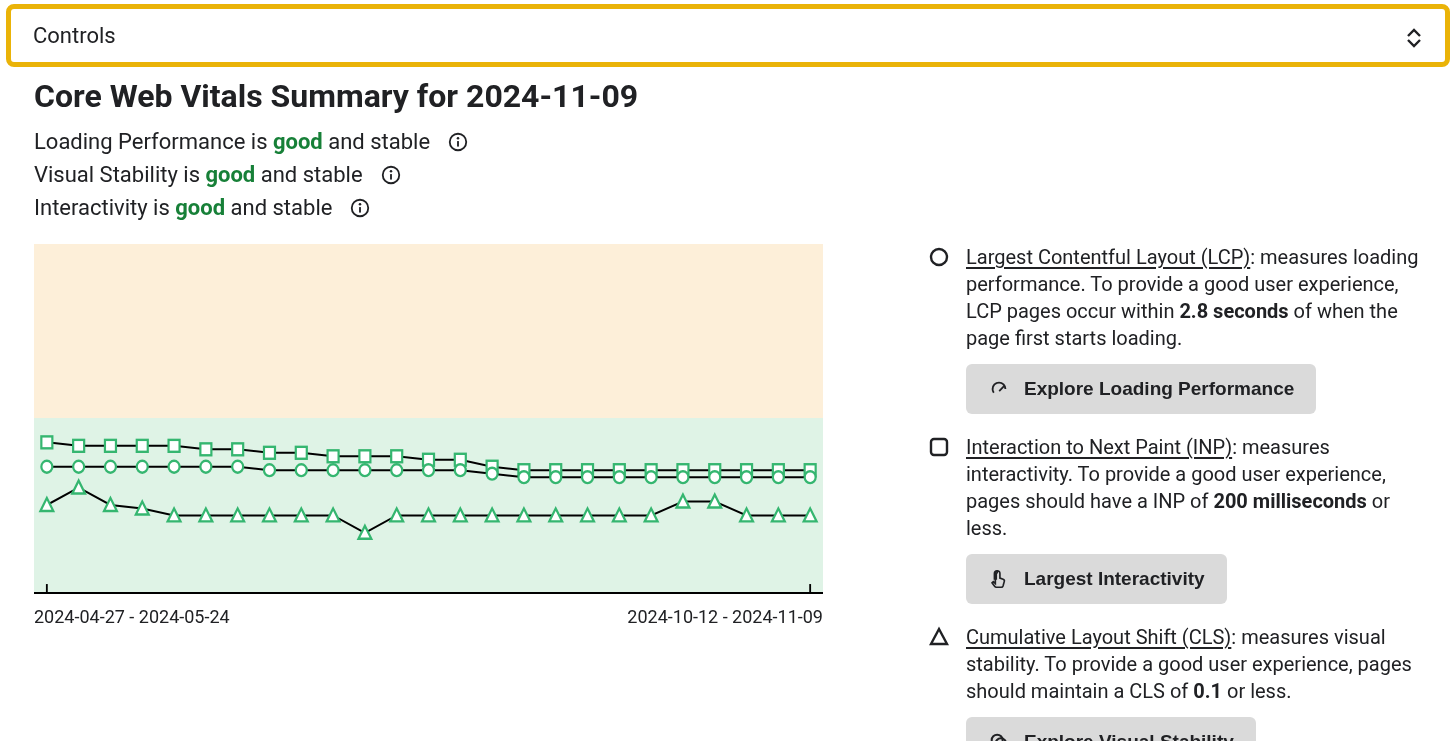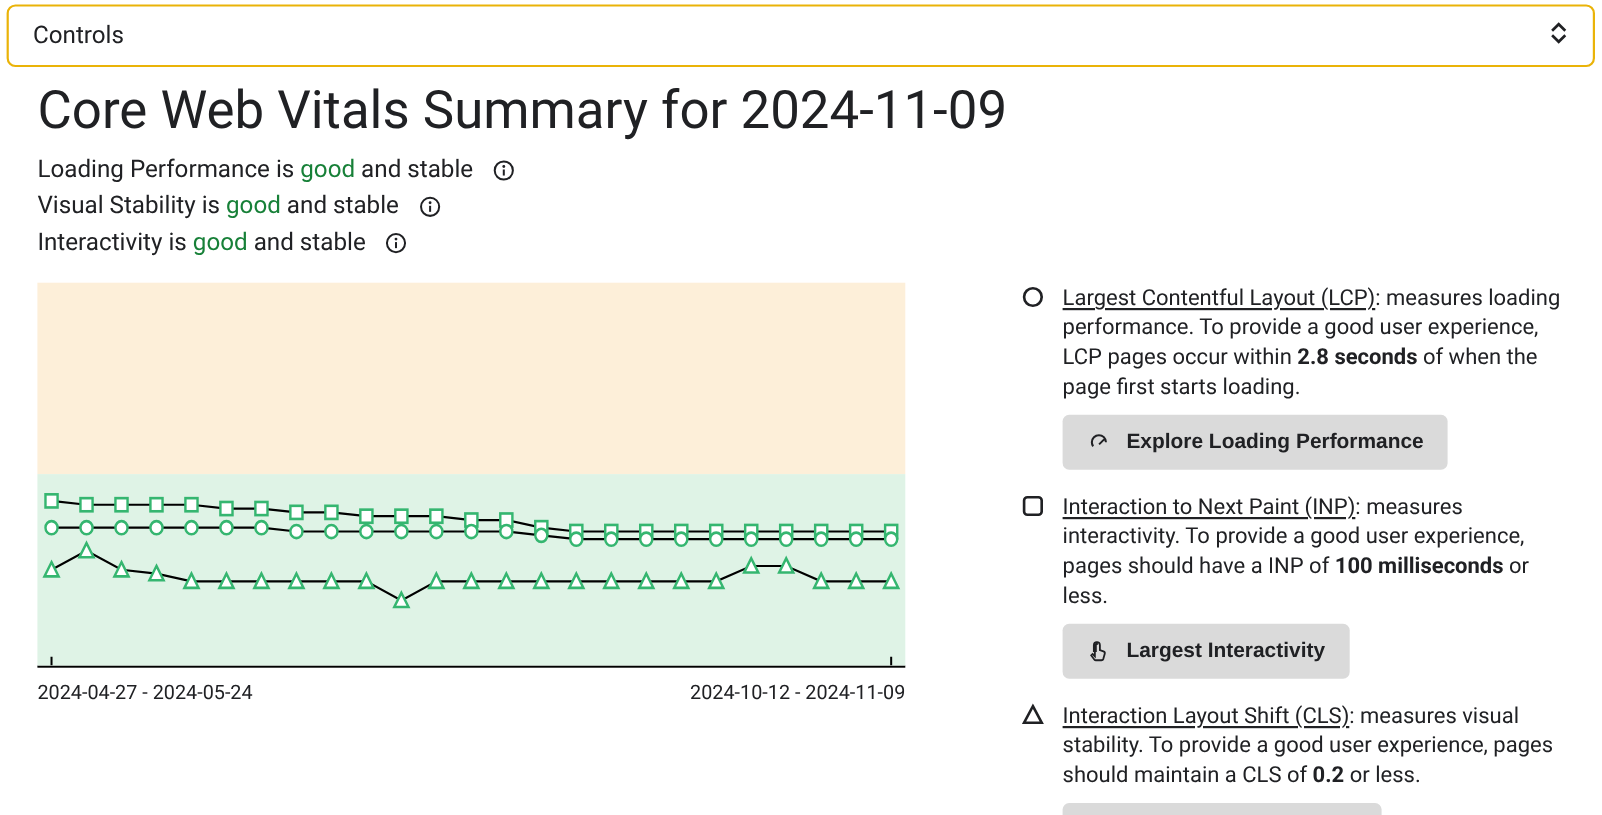--- a/index.html
+++ b/index.html
@@ -5,54 +5,54 @@
   * { box-sizing: border-box; }
   body {
     margin: 0;
     font-family: "Roboto", "Helvetica Neue", Arial, sans-serif;
     font-size: 18px;
     color: #202124;
     background: #fff;
   }
   .controls-bar {
     display: flex;
-    align-items: flex-start;
+    align-items: flex-end;
     justify-content: space-between;
     padding: 14px 22px;
-    border: 2px solid #eab308;
+    border: 5px solid #eab308;
     border-radius: 8px;
     margin: 4px 6px 10px 6px;
     background: #fff;
     font-size: 22px;
   }
   .chevrons {
     display: flex;
     flex-direction: column;
     line-height: 0;
     gap: 0;
   }
   .chevrons svg { display: block; }
   .content {
     padding: 0 34px 30px 34px;
   }
   .title {
-    font-size: 48px;
-    font-weight: 400;
+    font-size: 32px;
+    font-weight: 700;
     margin: 0 0 14px 0;
   }
   .summary-line {
     font-size: 22px;
     margin: 8px 0;
     display: flex;
     align-items: center;
     gap: 10px;
   }
   .summary-line .good {
     color: #178038;
-    font-weight: 400;
+    font-weight: 700;
   }
   .info-icon {
     display: inline-flex;
     align-items: center;
     justify-content: center;
     width: 24px;
     height: 24px;
     margin-left: 6px;
   }
   .body-row {
@@ -295,38 +295,38 @@
         </button>
       </div>
 
       <div class="legend-item">
         <div class="legend-marker">
           <svg width="22" height="22">
               <rect x="3" y="3" width="16" height="16" rx="3" fill="none" stroke="#202124" stroke-width="2.4"></rect>
             </svg>
         </div>
         <div class="legend-text">
-          <a class="term" href="#">Interaction to Next Paint (INP)</a><span>: measures interactivity. To provide a good user experience, pages should have a INP of </span><span class="bold">100 milliseconds</span><span> or less.</span>
+          <a class="term" href="#">Interaction to Next Paint (INP)</a><span>: measures interactivity. To provide a good user experience, pages should have a INP of </span><span class="bold">200 milliseconds</span><span> or less.</span>
         </div>
         <button class="legend-btn">
           <svg width="22" height="22" viewBox="0 0 24 24">
               <path d="M10 3a3 3 0 0 1 3 3v5l3.5 1.2a2 2 0 0 1 1.3 2.4l-1.4 5a2 2 0 0 1-1.9 1.4H9a2 2 0 0 1-1.6-.8l-3-4 1.4-1.4L8 17V6a2 2 0 0 1 2-3zm0 2a1 1 0 0 0-1 1v6H7V6a3 3 0 0 1 3-3z" fill="none" stroke="#202124" stroke-width="1.8"></path>
             </svg>
           <span>Largest Interactivity</span>
         </button>
       </div>
 
       <div class="legend-item">
         <div class="legend-marker">
           <svg width="22" height="22">
               <path d="M11 3 L19 18 L3 18 Z" fill="none" stroke="#202124" stroke-width="2.4"></path>
             </svg>
         </div>
         <div class="legend-text">
-          <a class="term" href="#">Interaction Layout Shift (CLS)</a><span>: measures visual stability. To provide a good user experience, pages should maintain a CLS of </span><span class="bold">0.2</span><span> or less.</span>
+          <a class="term" href="#">Cumulative Layout Shift (CLS)</a><span>: measures visual stability. To provide a good user experience, pages should maintain a CLS of </span><span class="bold">0.1</span><span> or less.</span>
         </div>
         <button class="legend-btn">
           <svg width="22" height="22" viewBox="0 0 24 24">
               <circle cx="10" cy="10" r="6" fill="none" stroke="#202124" stroke-width="2.2"></circle>
               <circle cx="14" cy="14" r="6" fill="none" stroke="#202124" stroke-width="2.2"></circle>
             </svg>
           <span>Explore Visual Stability</span>
         </button>
       </div>
     </div>

